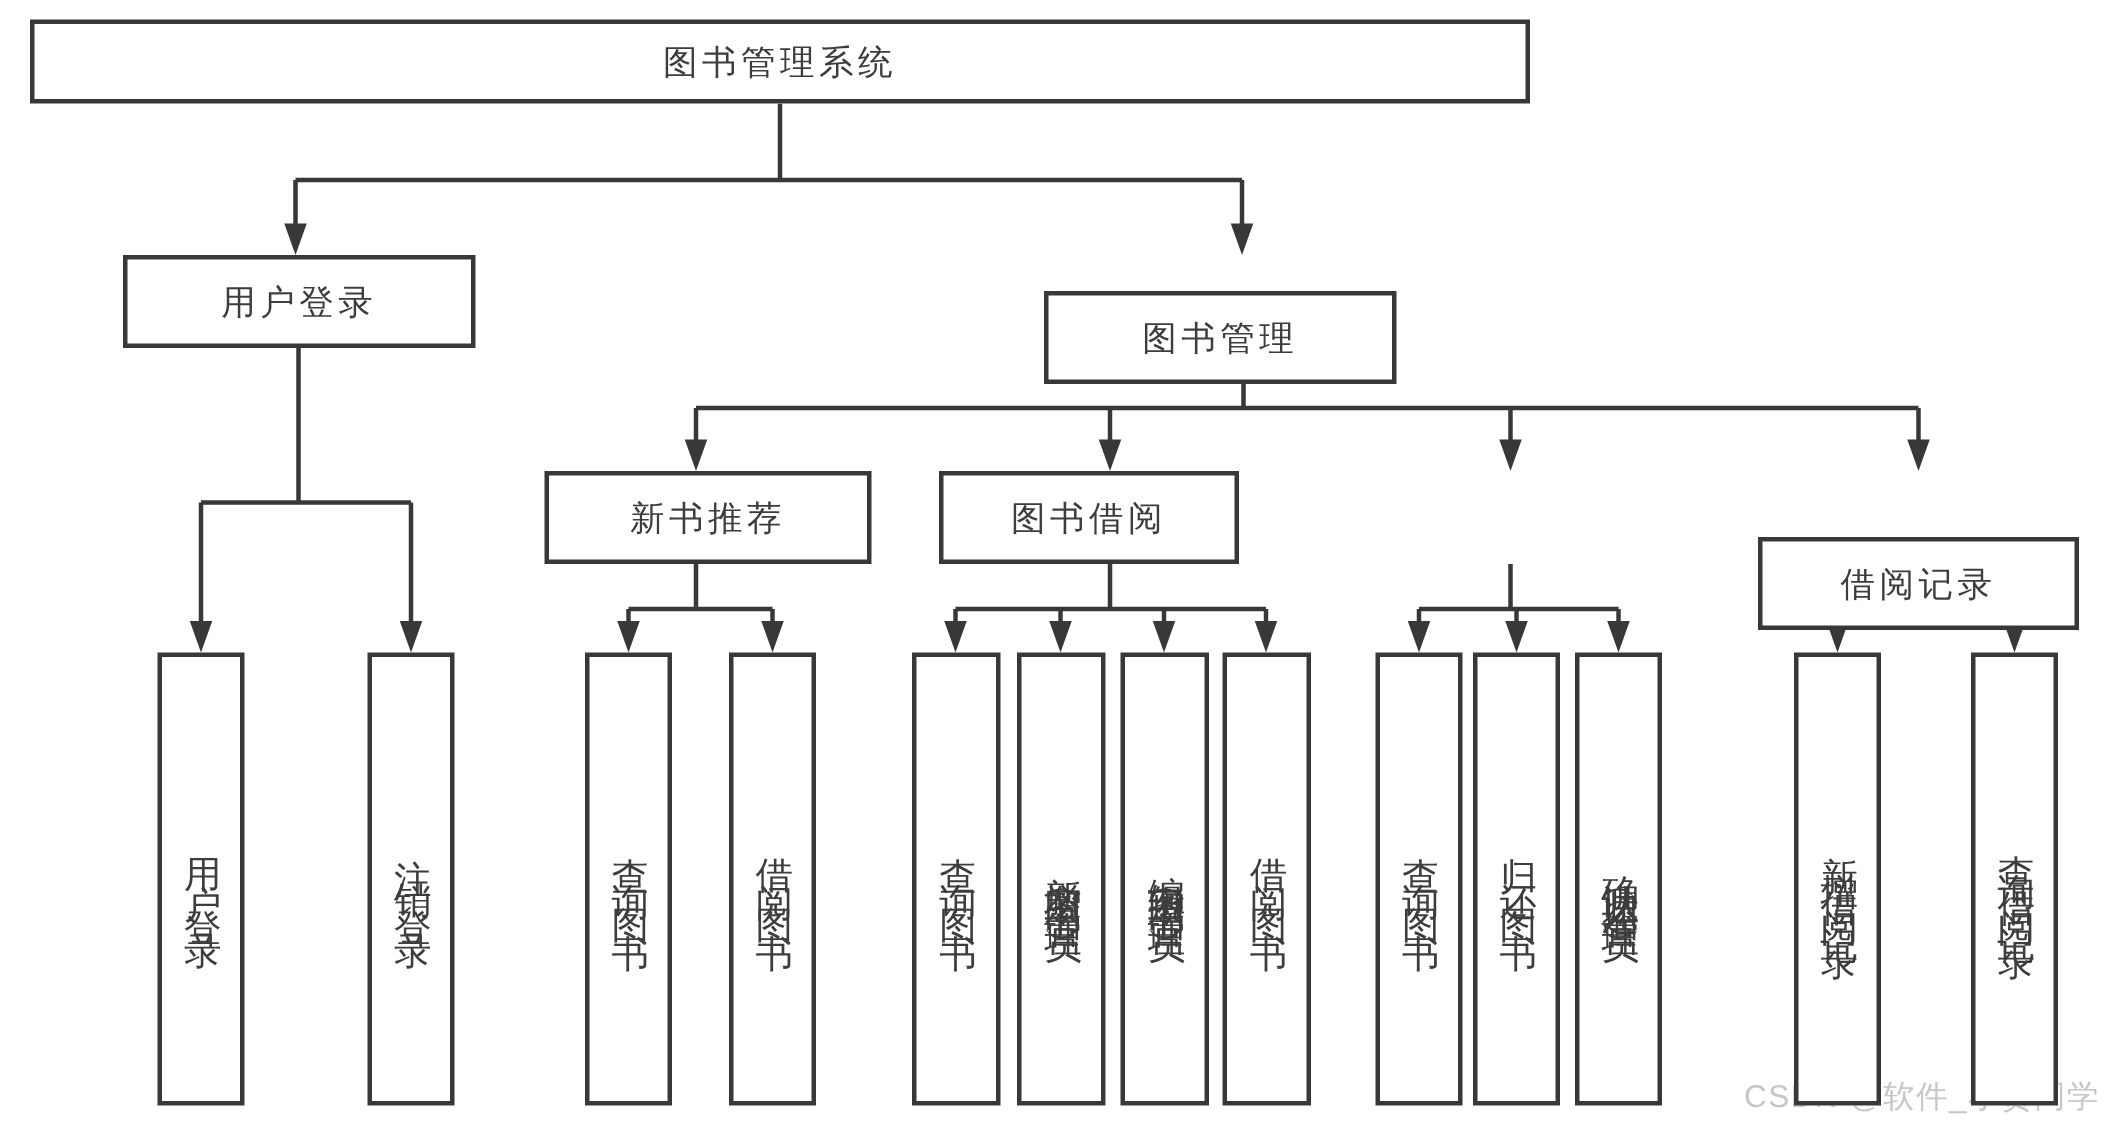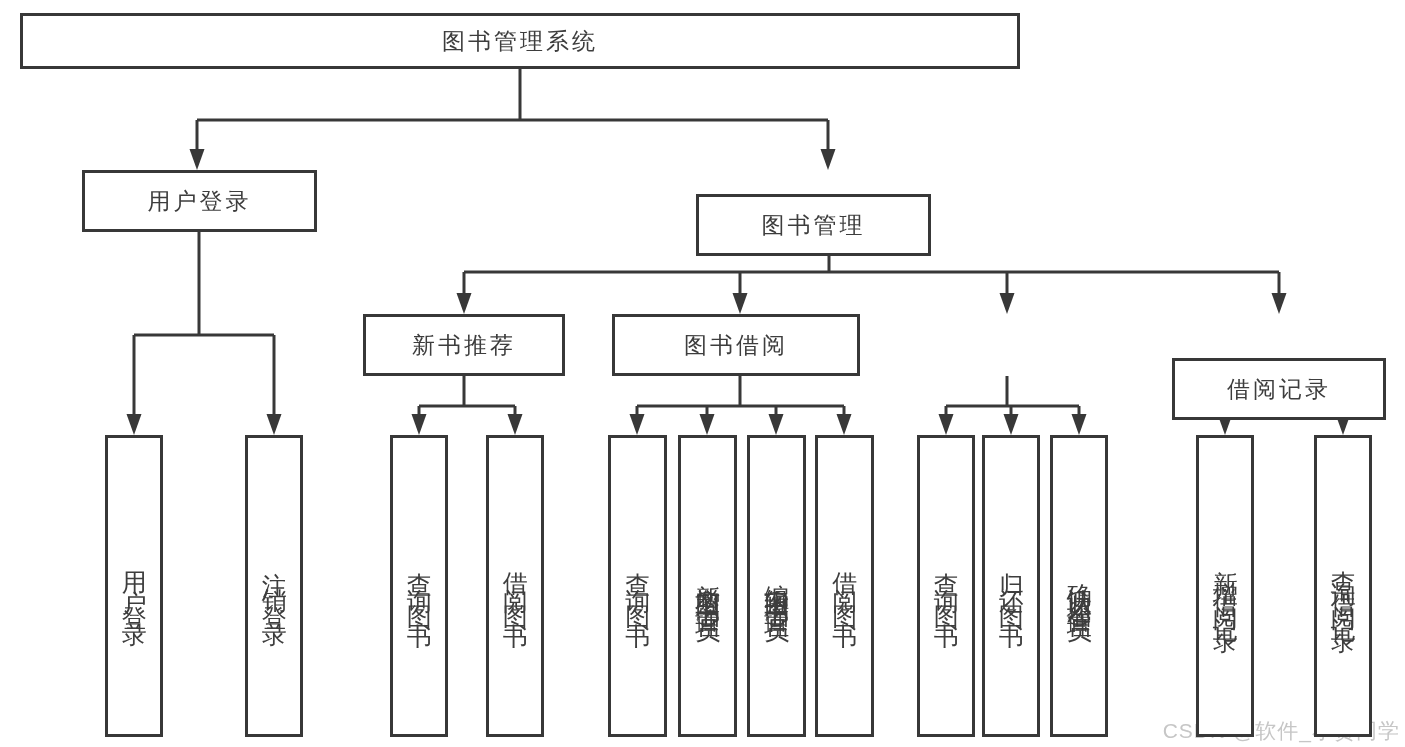--- a/index.html
+++ b/index.html
@@ -98,22 +98,22 @@
       <line x1="1343" y1="406" x2="1343" y2="419" stroke="#383838" stroke-width="3"></line>
       <polygon points="1335.5,414 1350.5,414 1343,435" fill="#383838"></polygon>
     </svg>
 
   <div class="watermark">CSDN @软件_小贺同学</div>
 <div class="node h" style="left: 20px; top: 13px; width: 1000px; height: 56px;">图书管理系统</div>
     <div class="node h" style="left: 82px; top: 170px; width: 235px; height: 62px;">用户登录</div>
     <div class="node h" style="left: 696px; top: 170px; width: 235px; height: 62px; margin-top: 24px;">图书管理</div>
     <div class="node v" style="left: 105px; top: 435px; width: 58px; height: 302px; letter-spacing: 17px;">用户登录</div>
     <div class="node v" style="left: 245px; top: 435px; width: 58px; height: 302px; letter-spacing: 17px;">注销登录</div>
-    <div class="node h" style="left: 363px; top: 314px; width: 202px; height: 62px;">新书推荐</div>
-    <div class="node h" style="left: 612px; top: 314px; width: 248px; height: 62px;">图书借阅</div>
+    <div class="node h" style="left: 363px; top: 314px; width: 218px; height: 62px;">新书推荐</div>
+    <div class="node h" style="left: 626px; top: 314px; width: 200px; height: 62px;">图书借阅</div>
     <div class="node h" style="left: 1172px; top: 314px; width: 214px; height: 62px; margin-top: 44px;">借阅记录</div>
     <div class="node v" style="left: 390px; top: 435px; width: 58px; height: 302px; letter-spacing: 17px;">查询图书</div>
     <div class="node v" style="left: 486px; top: 435px; width: 58px; height: 302px; letter-spacing: 17px;">借阅图书</div>
     <div class="node v" style="left: 608px; top: 435px; width: 59px; height: 302px; letter-spacing: 17px;">查询图书</div>
     <div class="node v" style="left: 678px; top: 435px; width: 59px; height: 302px; letter-spacing: 5px;">新增图书（管理员）</div>
     <div class="node v" style="left: 747px; top: 435px; width: 59px; height: 302px; letter-spacing: 5px;">编辑图书（管理员）</div>
     <div class="node v" style="left: 815px; top: 435px; width: 59px; height: 302px; letter-spacing: 17px;">借阅图书</div>
     <div class="node v" style="left: 917px; top: 435px; width: 58px; height: 302px; letter-spacing: 17px;">查询图书</div>
     <div class="node v" style="left: 982px; top: 435px; width: 58px; height: 302px; letter-spacing: 17px;">归还图书</div>
     <div class="node v" style="left: 1050px; top: 435px; width: 58px; height: 302px; letter-spacing: 5px;">确认归还（管理员）</div>

